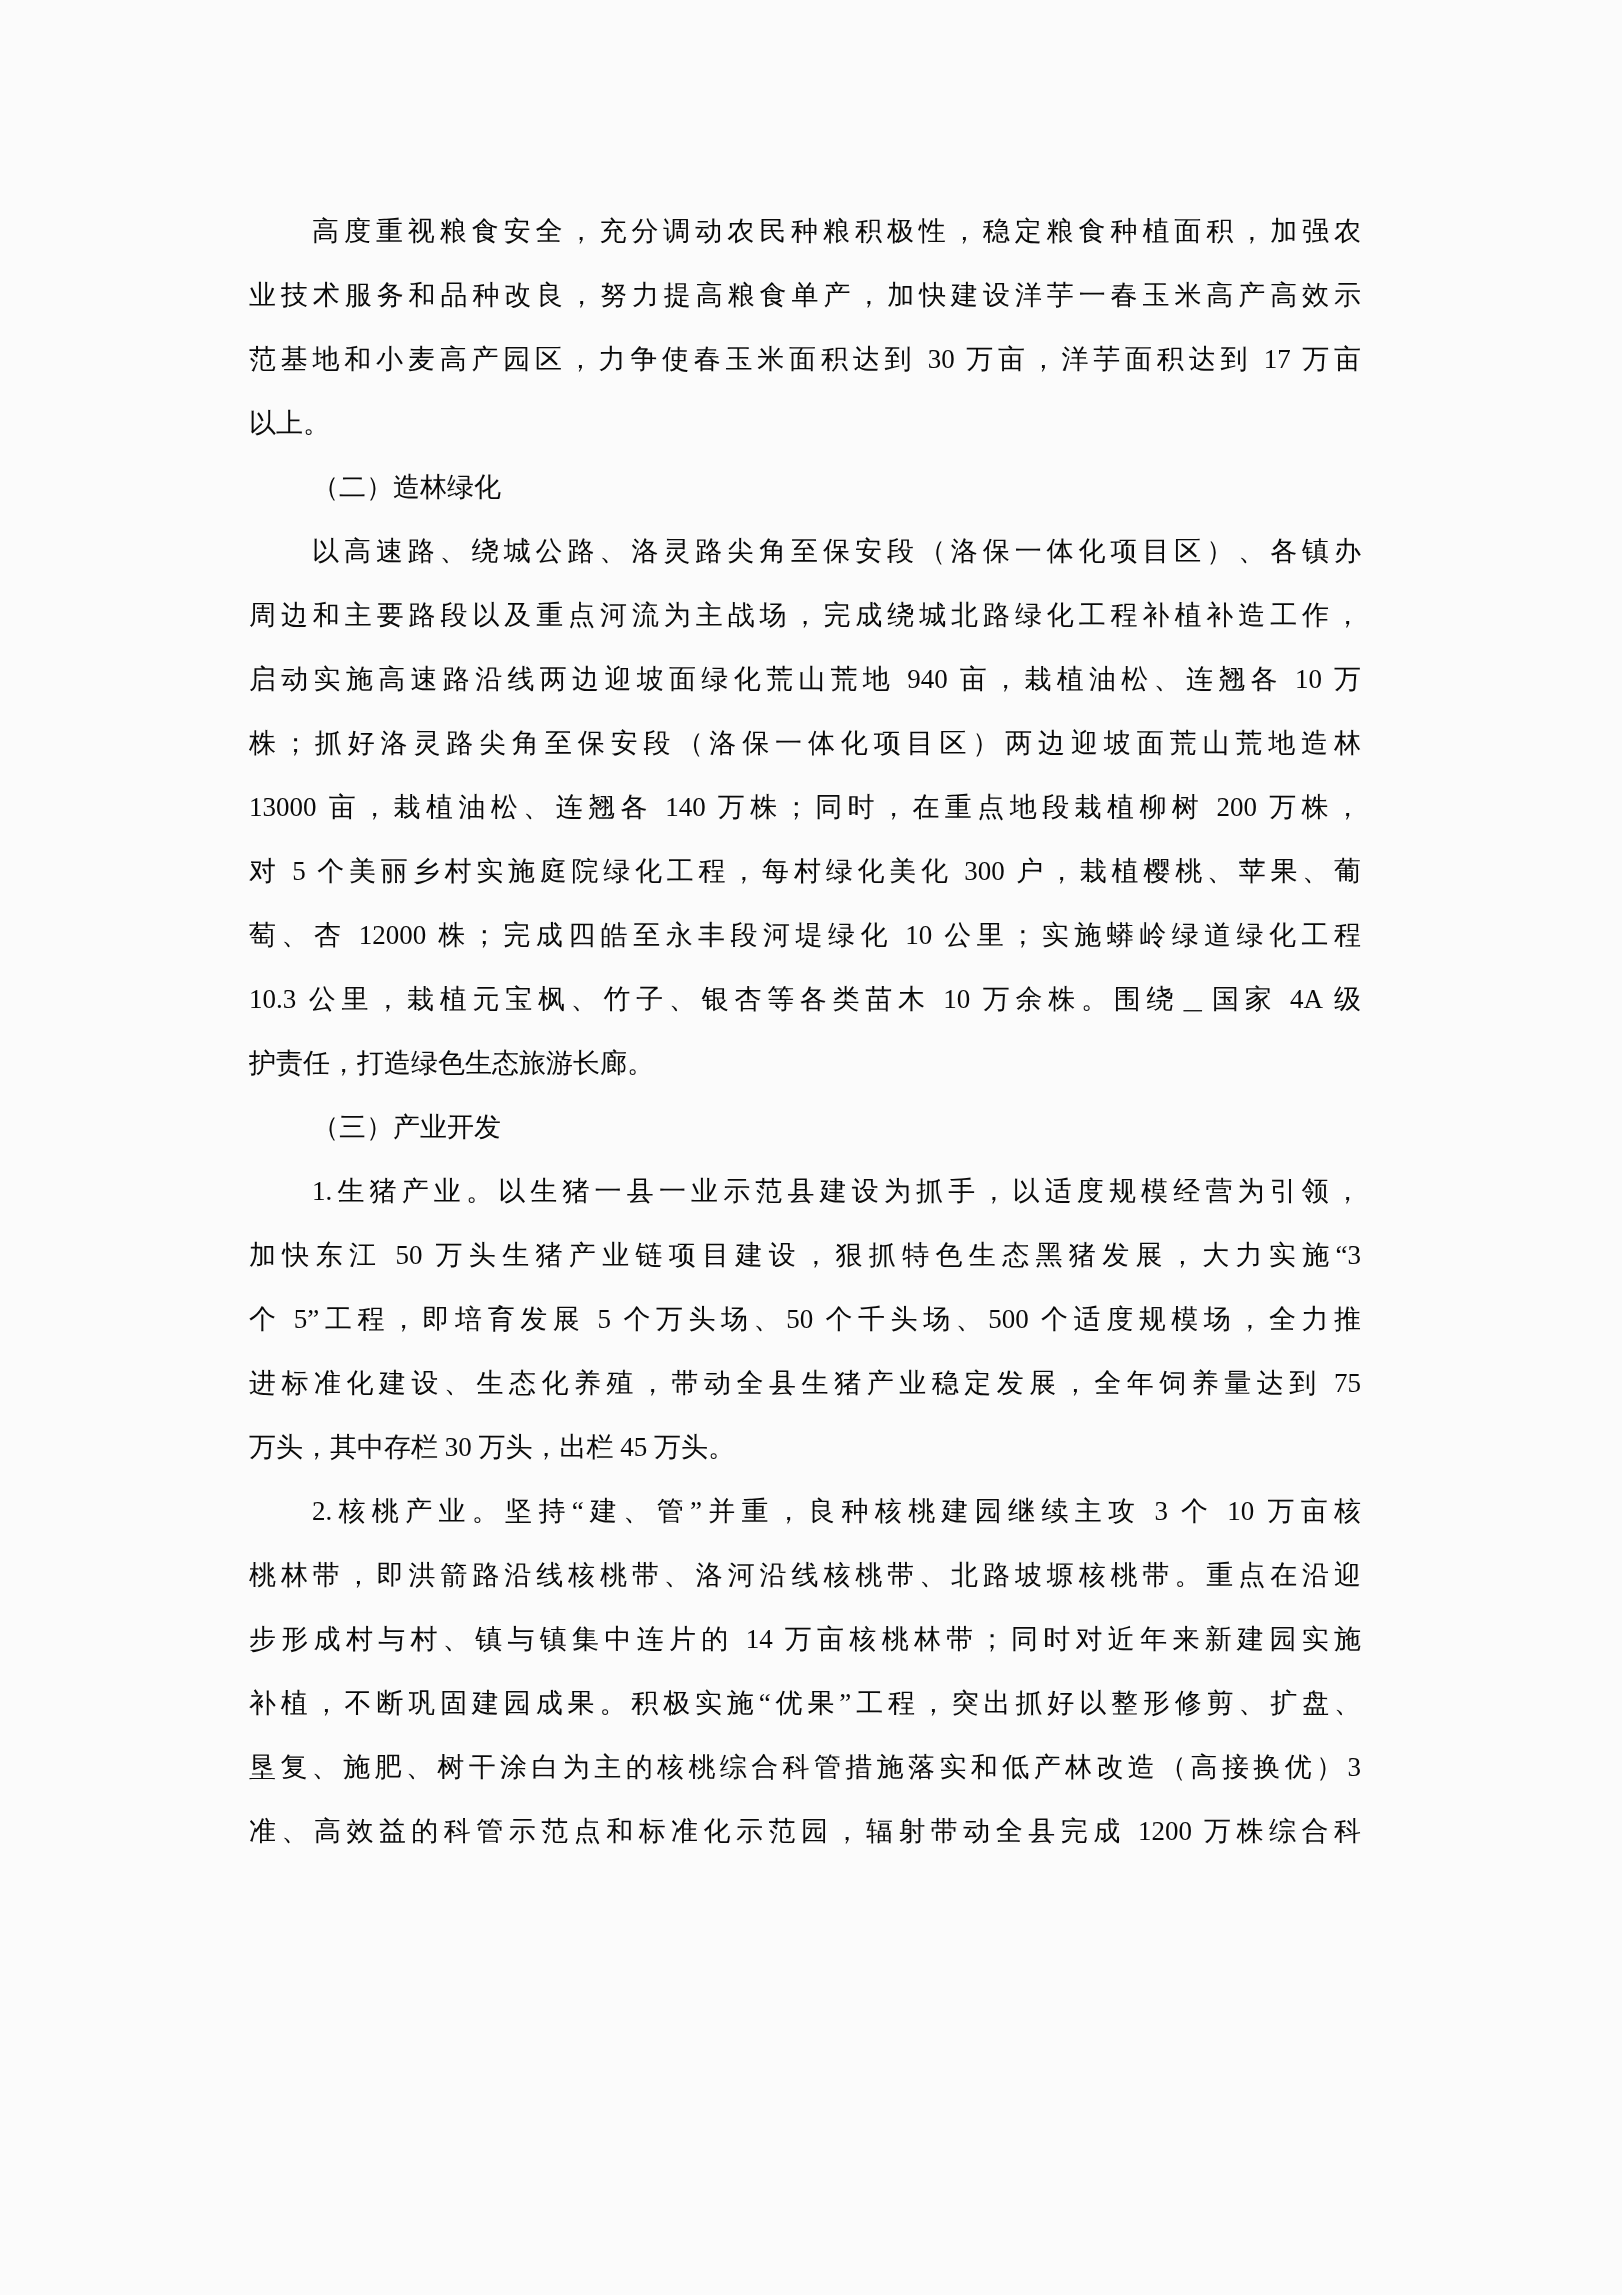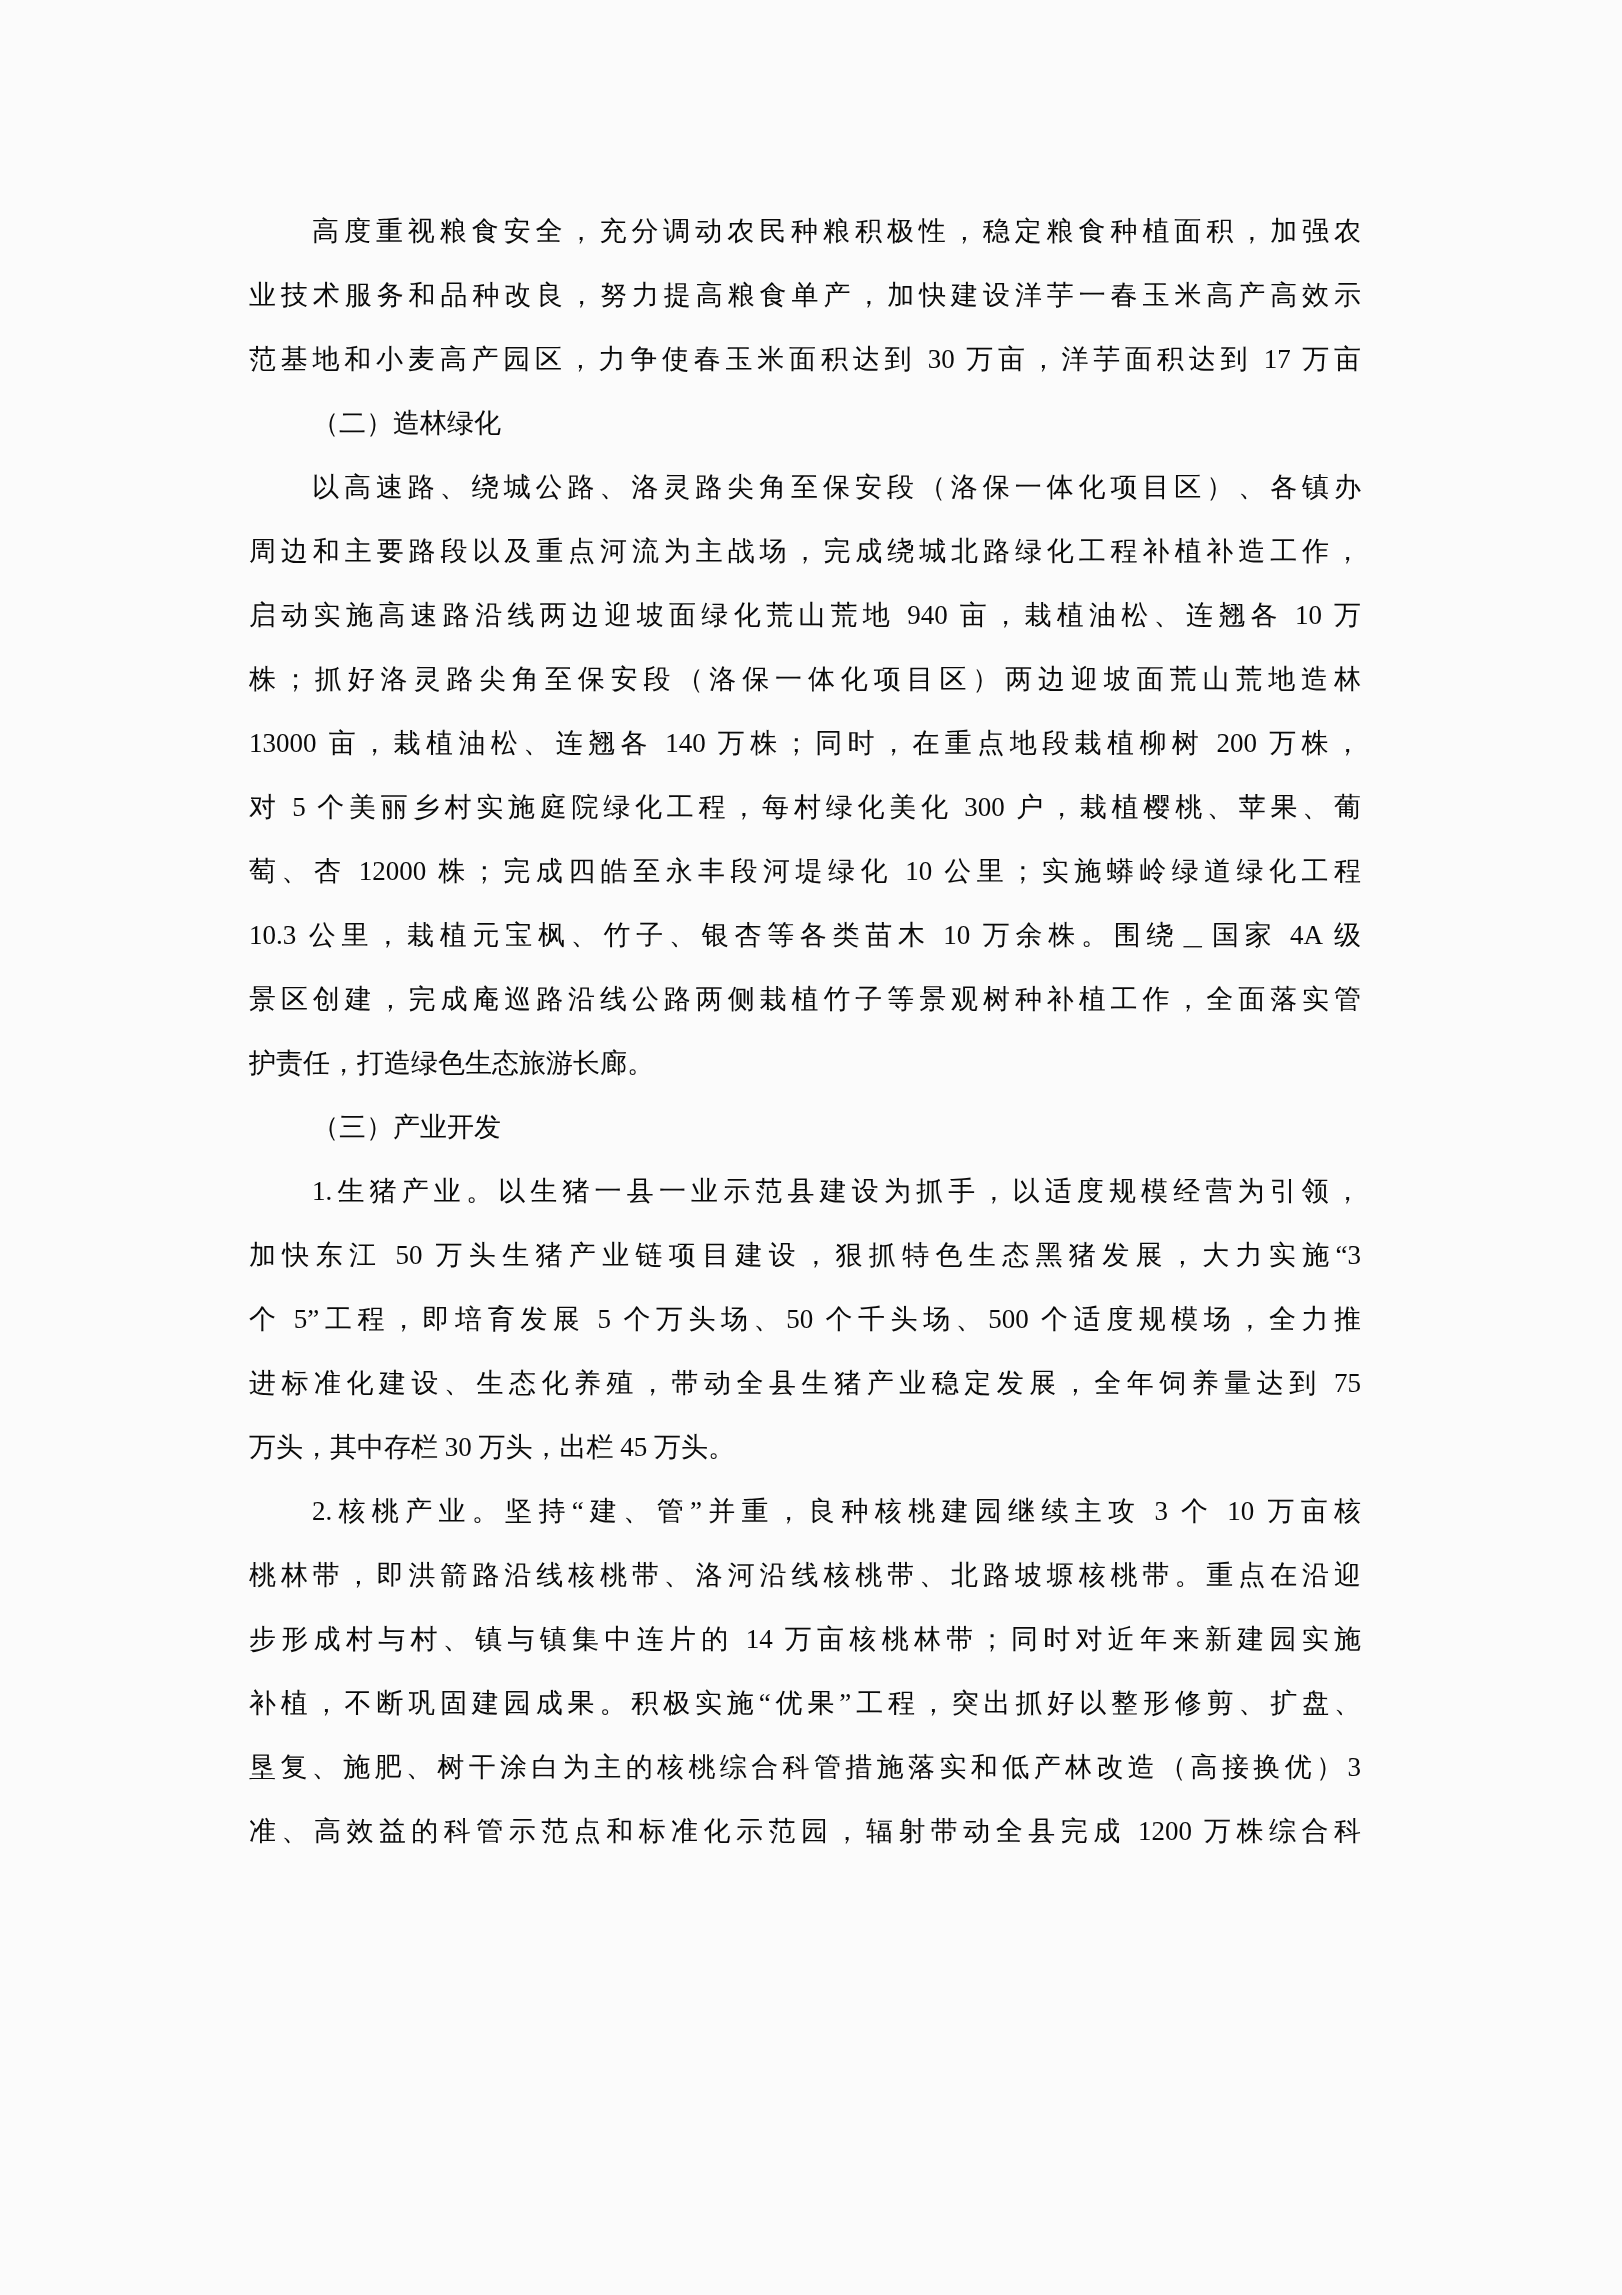--- a/index.html
+++ b/index.html
@@ -47,32 +47,32 @@
 </style>
 </head>
 <body>
 
 <div class="page">
   <div class="text-col">
 
     <div class="ln ind">高度重视粮食安全，充分调动农民种粮积极性，稳定粮食种植面积，加强农</div>
     <div class="ln">业技术服务和品种改良，努力提高粮食单产，加快建设洋芋一春玉米高产高效示</div>
     <div class="ln">范基地和小麦高产园区，力争使春玉米面积达到 30 万亩，洋芋面积达到 17 万亩</div>
+    <div class="ln end">以上。</div>
 
     <div class="ln ind end">（二）造林绿化</div>
 
     <div class="ln ind">以高速路、绕城公路、洛灵路尖角至保安段（洛保一体化项目区）、各镇办</div>
     <div class="ln">周边和主要路段以及重点河流为主战场，完成绕城北路绿化工程补植补造工作，</div>
     <div class="ln">启动实施高速路沿线两边迎坡面绿化荒山荒地 940 亩，栽植油松、连翘各 10 万</div>
     <div class="ln">株；抓好洛灵路尖角至保安段（洛保一体化项目区）两边迎坡面荒山荒地造林</div>
     <div class="ln">13000 亩，栽植油松、连翘各 140 万株；同时，在重点地段栽植柳树 200 万株，</div>
     <div class="ln">对 5 个美丽乡村实施庭院绿化工程，每村绿化美化 300 户，栽植樱桃、苹果、葡</div>
     <div class="ln">萄、杏 12000 株；完成四皓至永丰段河堤绿化 10 公里；实施蟒岭绿道绿化工程</div>
     <div class="ln">10.3 公里，栽植元宝枫、竹子、银杏等各类苗木 10 万余株。围绕＿国家 4A 级</div>
-    <div class="ln">景区创建，完成庵巡路沿线公路两侧栽植竹子等景观树种补植工作，全面落实管</div>
     <div class="ln end">护责任，打造绿色生态旅游长廊。</div>
 
     <div class="ln ind end">（三）产业开发</div>
 
     <div class="ln ind">1.生猪产业。以生猪一县一业示范县建设为抓手，以适度规模经营为引领，</div>
     <div class="ln">加快东江 50 万头生猪产业链项目建设，狠抓特色生态黑猪发展，大力实施“3</div>
     <div class="ln">个 5”工程，即培育发展 5 个万头场、50 个千头场、500 个适度规模场，全力推</div>
     <div class="ln">进标准化建设、生态化养殖，带动全县生猪产业稳定发展，全年饲养量达到 75</div>
     <div class="ln end">万头，其中存栏 30 万头，出栏 45 万头。</div>
 

